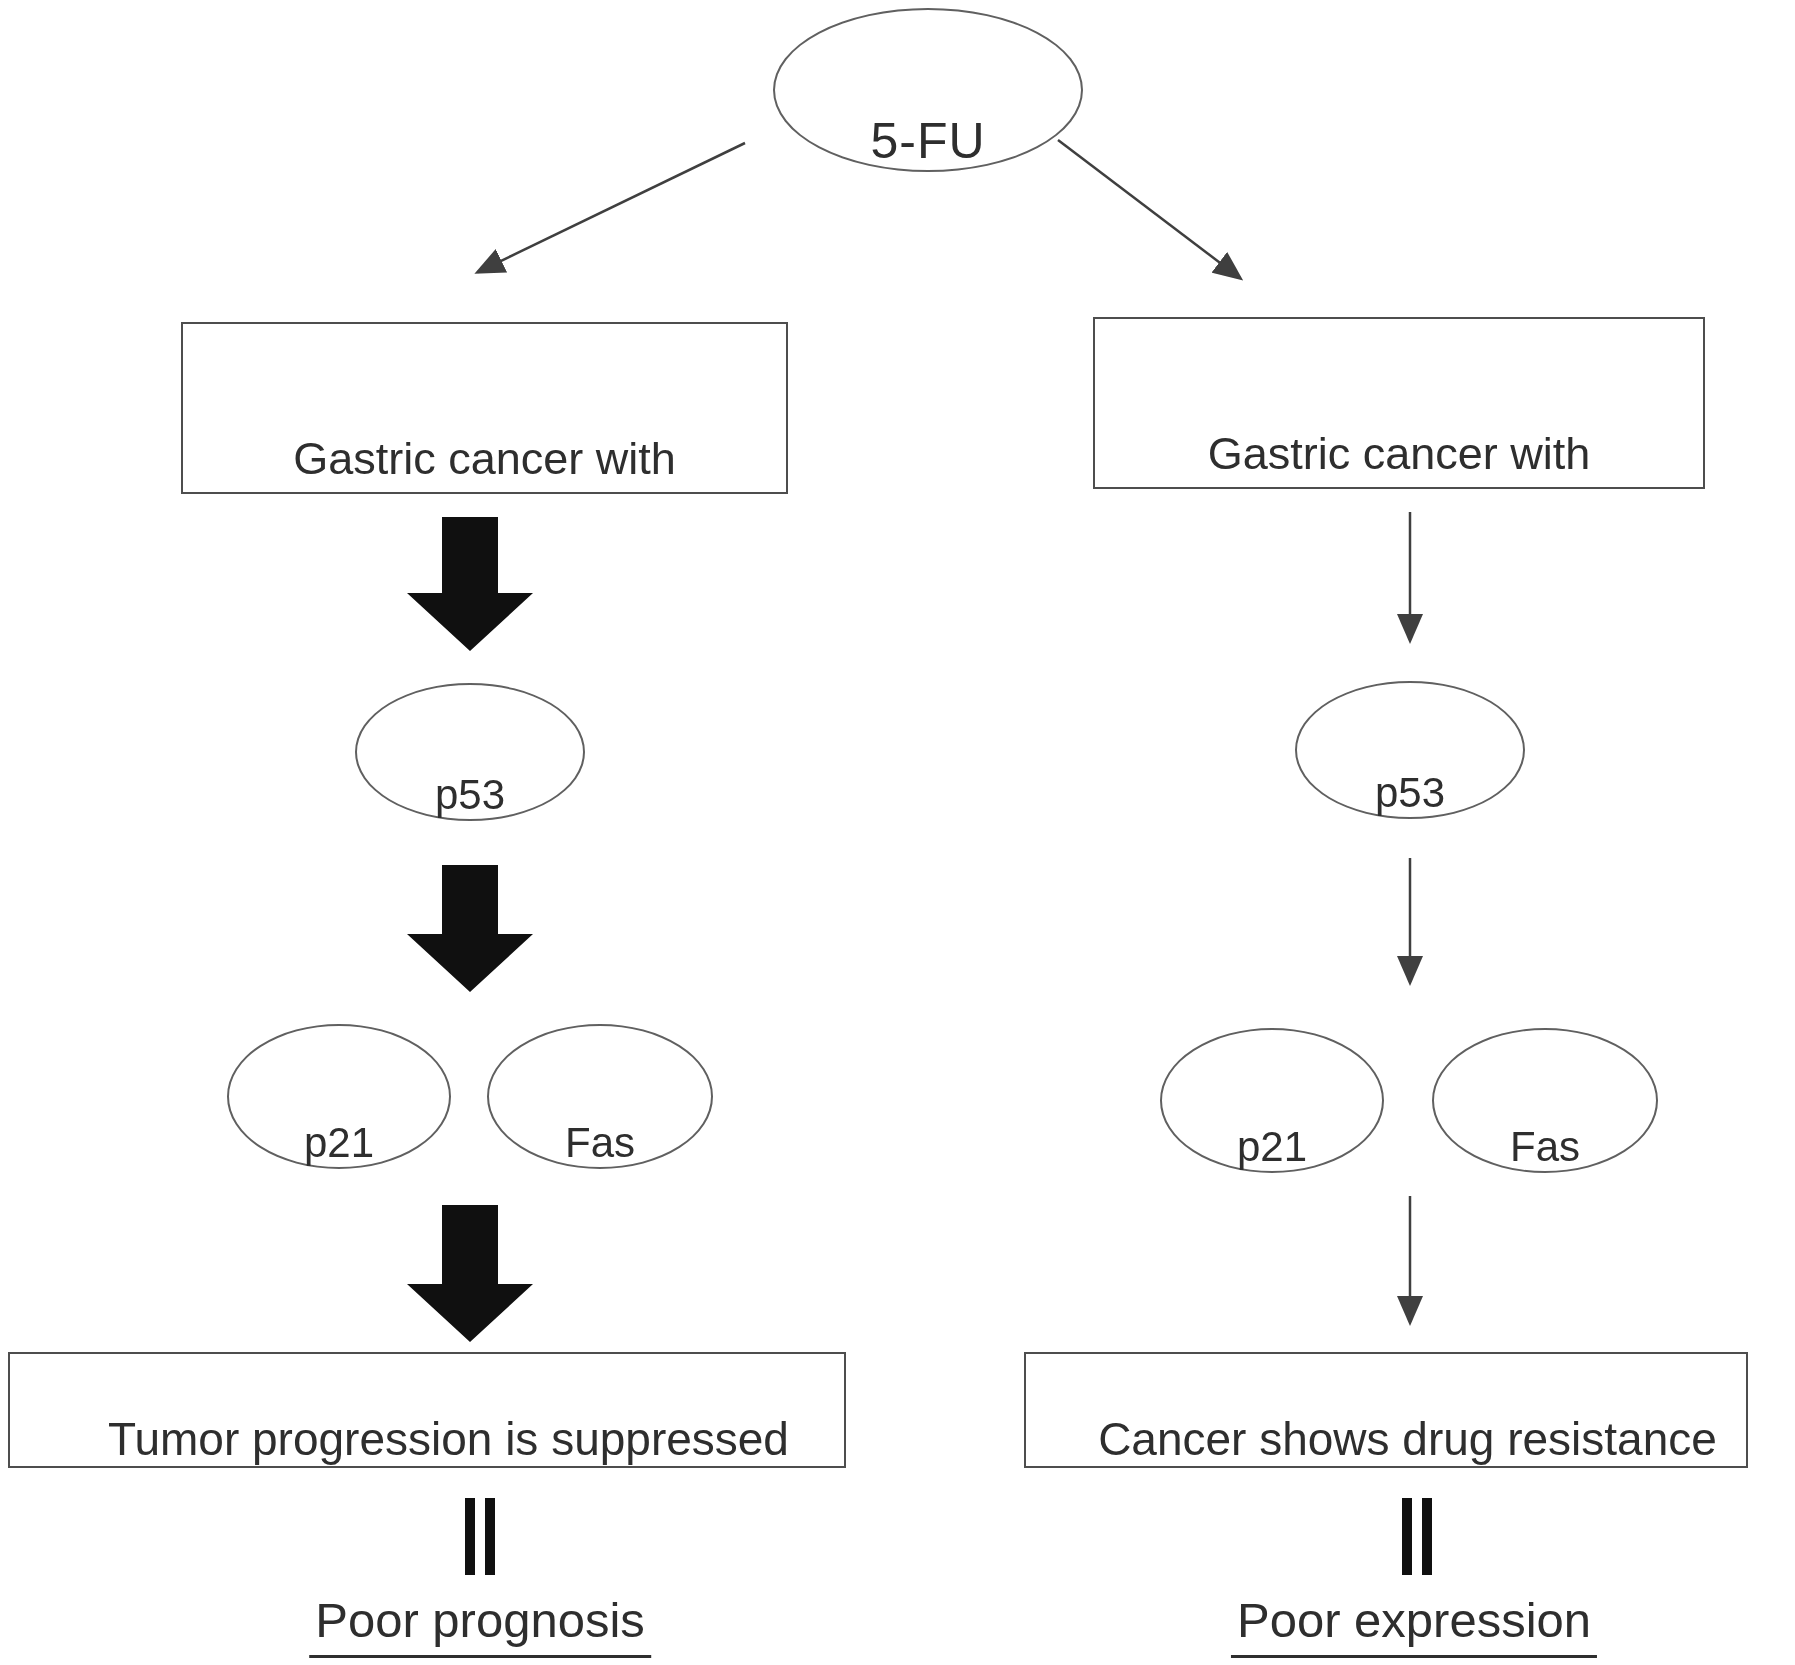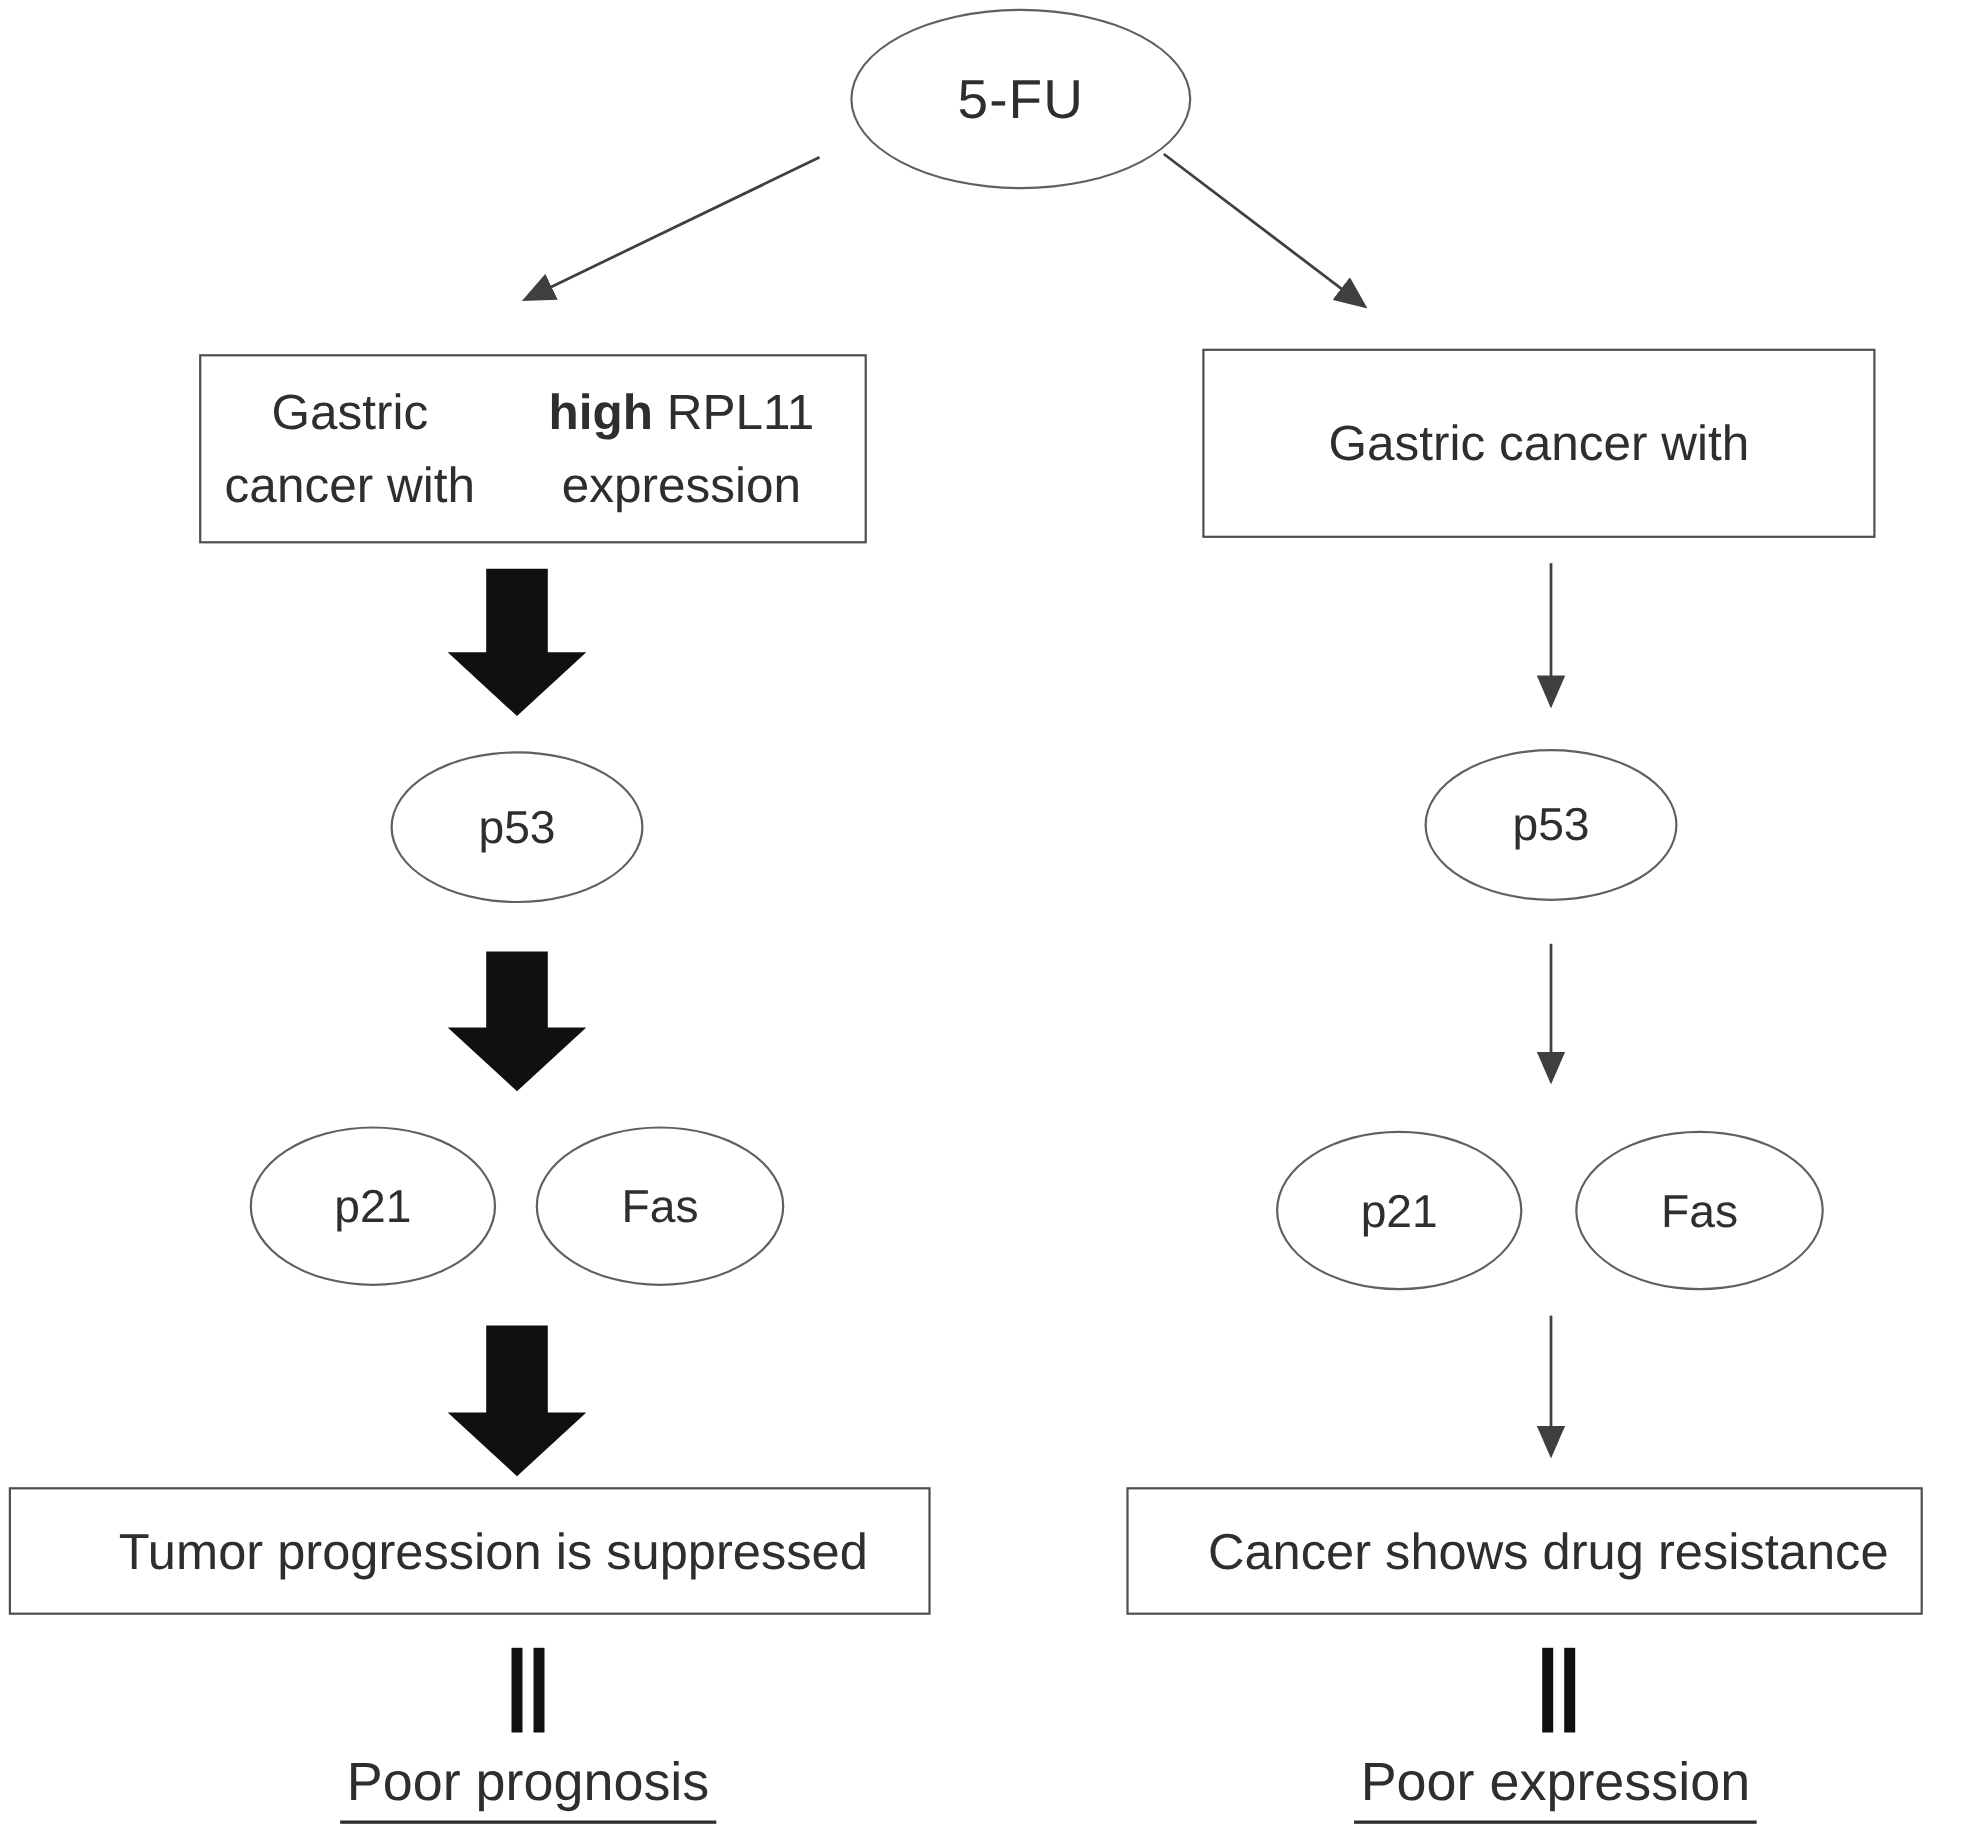--- a/index.html
+++ b/index.html
@@ -7,21 +7,21 @@
     --ellipse-border:#606060; --thin-arrow:#3f3f3f; --solid-arrow:#101010;
   }
   html,body{margin:0;padding:0;background:#fff;}
   .figure{
     position:relative; width:1795px; height:1665px;
     background:var(--background);
     font-family:"Liberation Sans", sans-serif;
     color:var(--text);
   }
   .connectors{position:absolute;left:0;top:0;z-index:0;}
-  .node{position:absolute;z-index:1;display:flex;align-items:center;justify-content:center;
+  .node{position:absolute;z-index:1;display:flex;align-items:flex-end;justify-content:center;
         text-align:center;box-sizing:border-box;background:var(--background);}
   .rect{border:2px solid var(--box-border);}
   .ellipse{border:2px solid var(--ellipse-border);border-radius:50%;}
   .cond-box{font-size:45px;line-height:66px;flex-direction:row;}
   .outcome-box{font-size:46px;padding-left:43px;}
   .drug-label{font-size:50px;letter-spacing:1px;}
   .gene-label{font-size:42px;}
   .emph{font-weight:bold;}
   .equals{position:absolute;z-index:1;display:flex;gap:10px;}
   .equals .bar{width:10px;height:77px;background:var(--solid-arrow);}
@@ -52,21 +52,20 @@
     <line x1="1410" y1="858" x2="1410" y2="982" stroke="#3f3f3f" stroke-width="2.5" marker-end="url(#ah)"></line>
     <line x1="1410" y1="1196" x2="1410" y2="1322" stroke="#3f3f3f" stroke-width="2.5" marker-end="url(#ah)"></line>
   </svg>
 
   <div class="node ellipse drug-label" style="left:773px;top:8px;width:310px;height:164px;">
     <span>5-FU</span>
   </div>
 
   <div class="node rect cond-box" style="left:181px;top:322px;width:607px;height:172px;">
     <div>Gastric cancer with</div>
-    <div><span class="emph">high</span><span> RPL11 expression</span></div>
   </div>
 
   <div class="node rect cond-box" style="left:1093px;top:317px;width:612px;height:172px;">
     <div>Gastric cancer with</div>
   </div>
 
   <div class="node ellipse gene-label" style="left:355px;top:683px;width:230px;height:138px;">
     <span>p53</span>
   </div>
   <div class="node ellipse gene-label" style="left:1295px;top:681px;width:230px;height:138px;">

